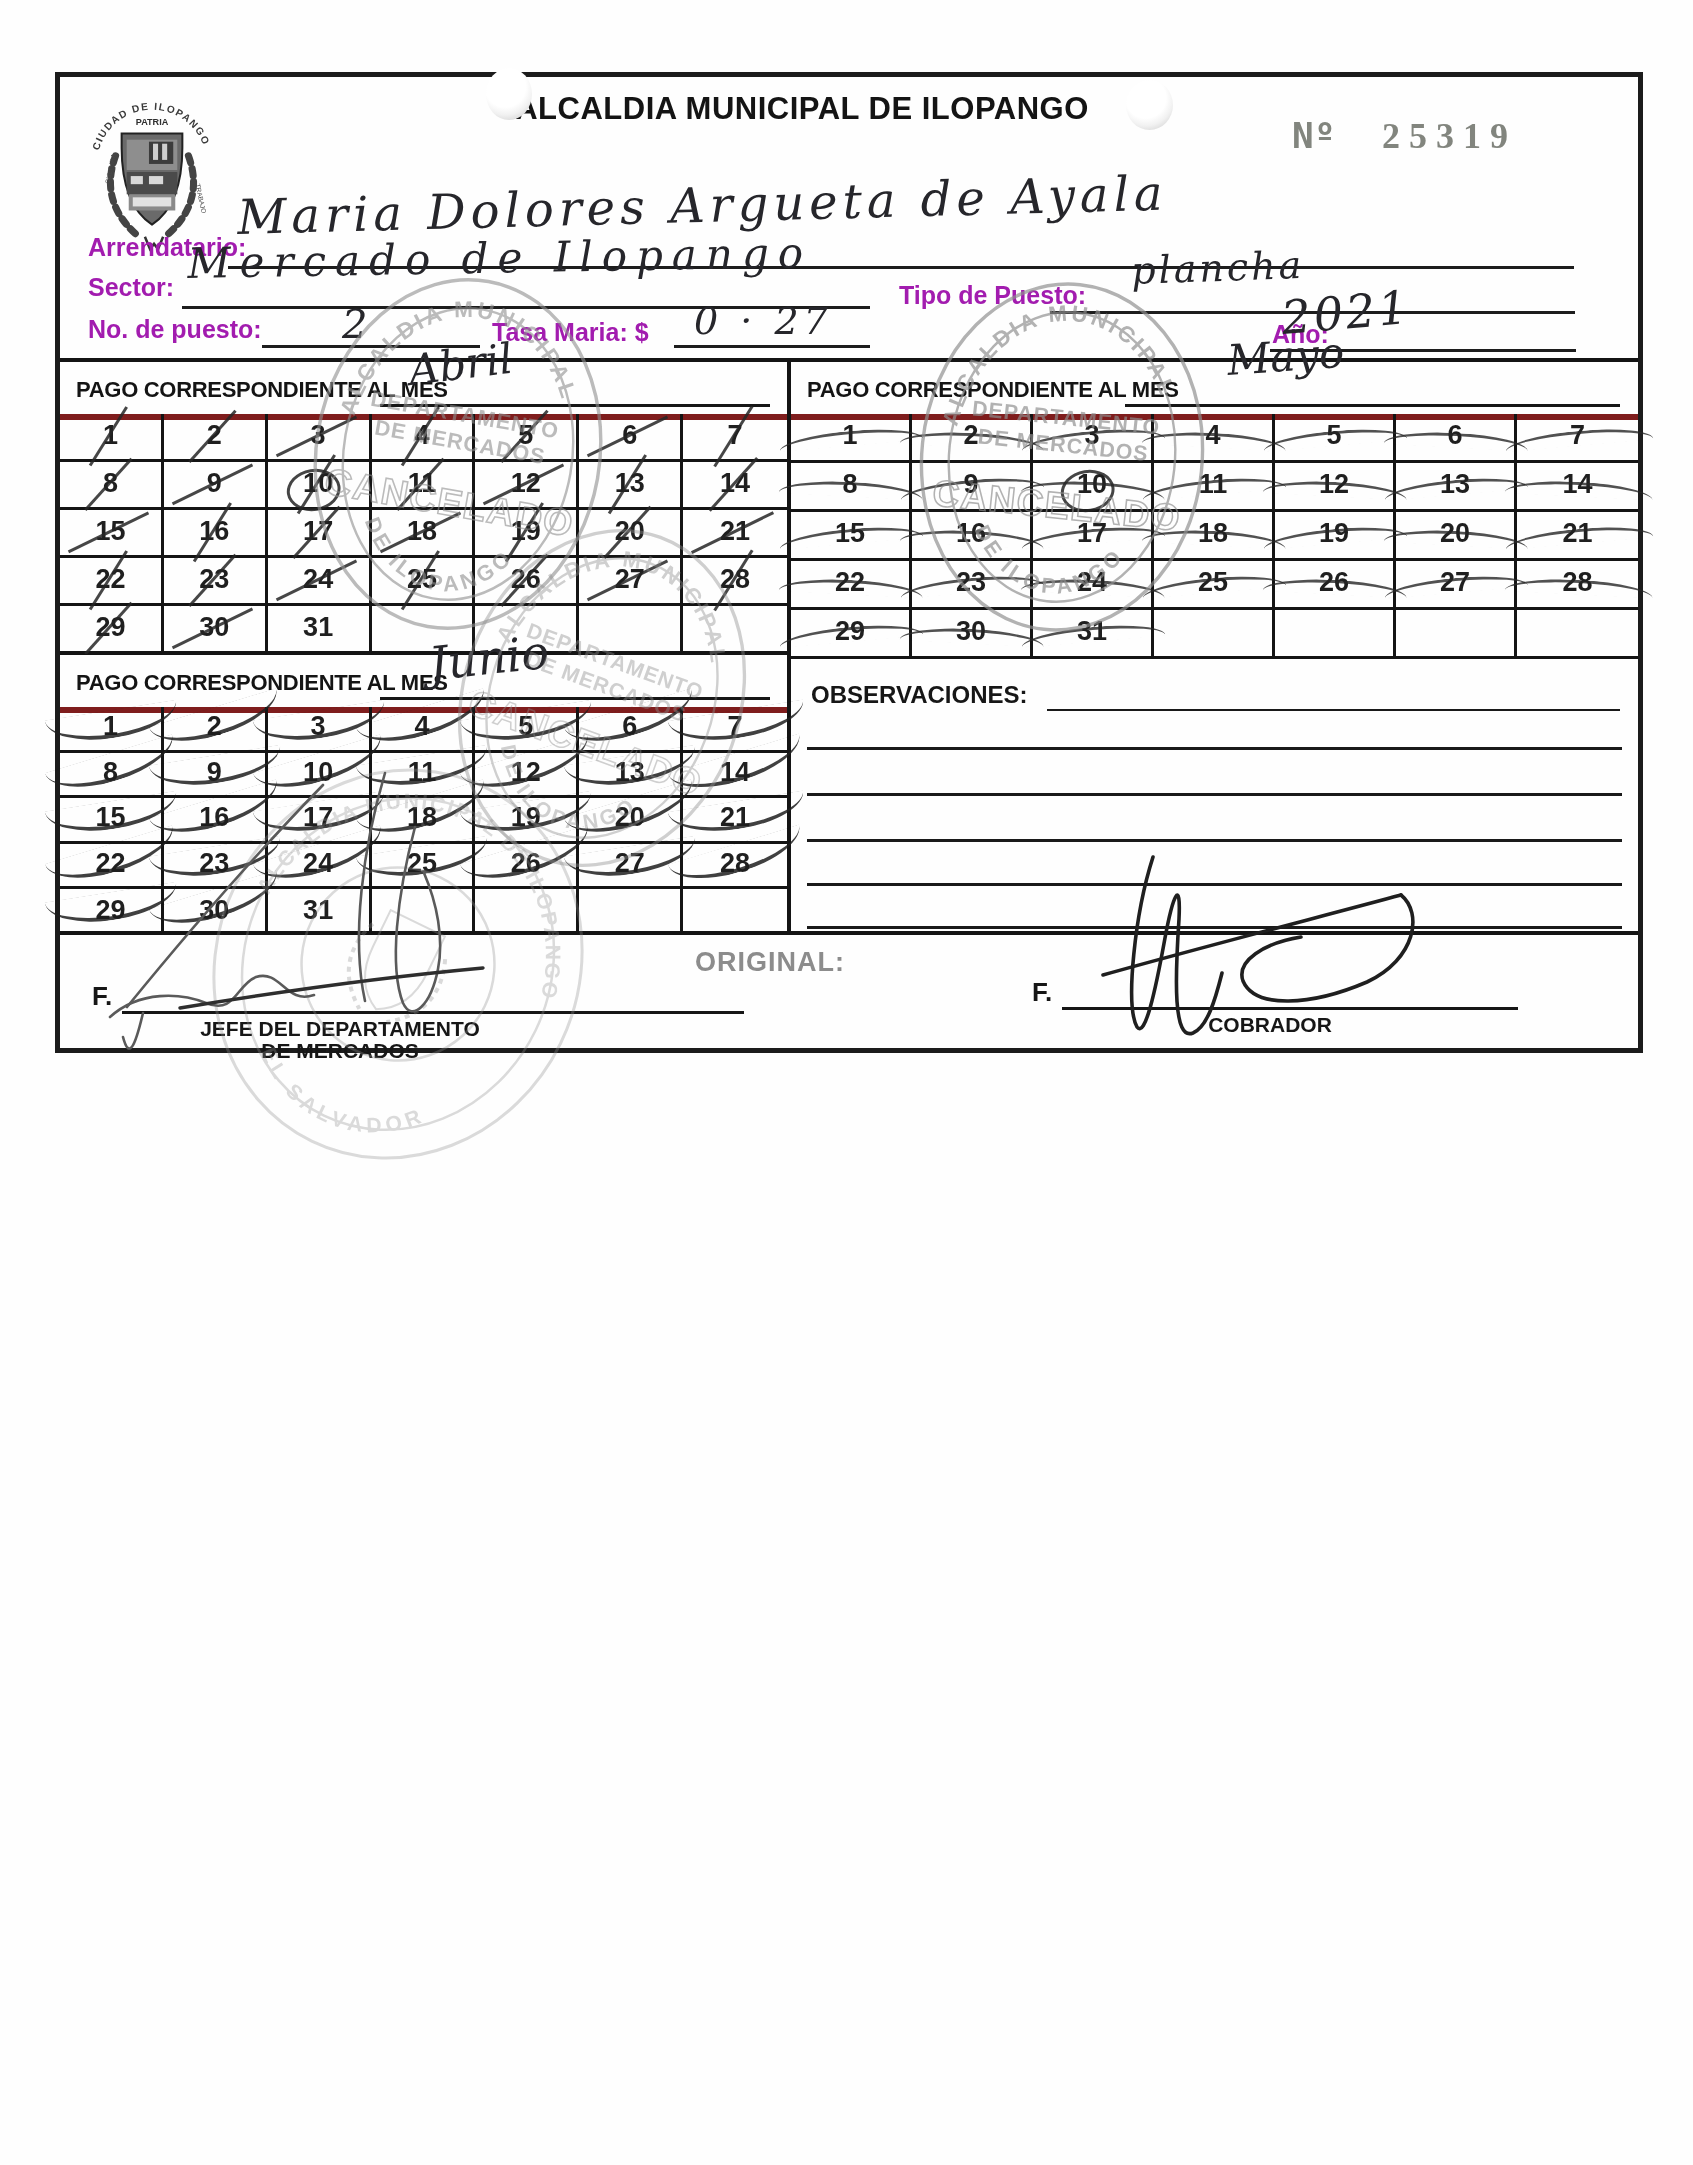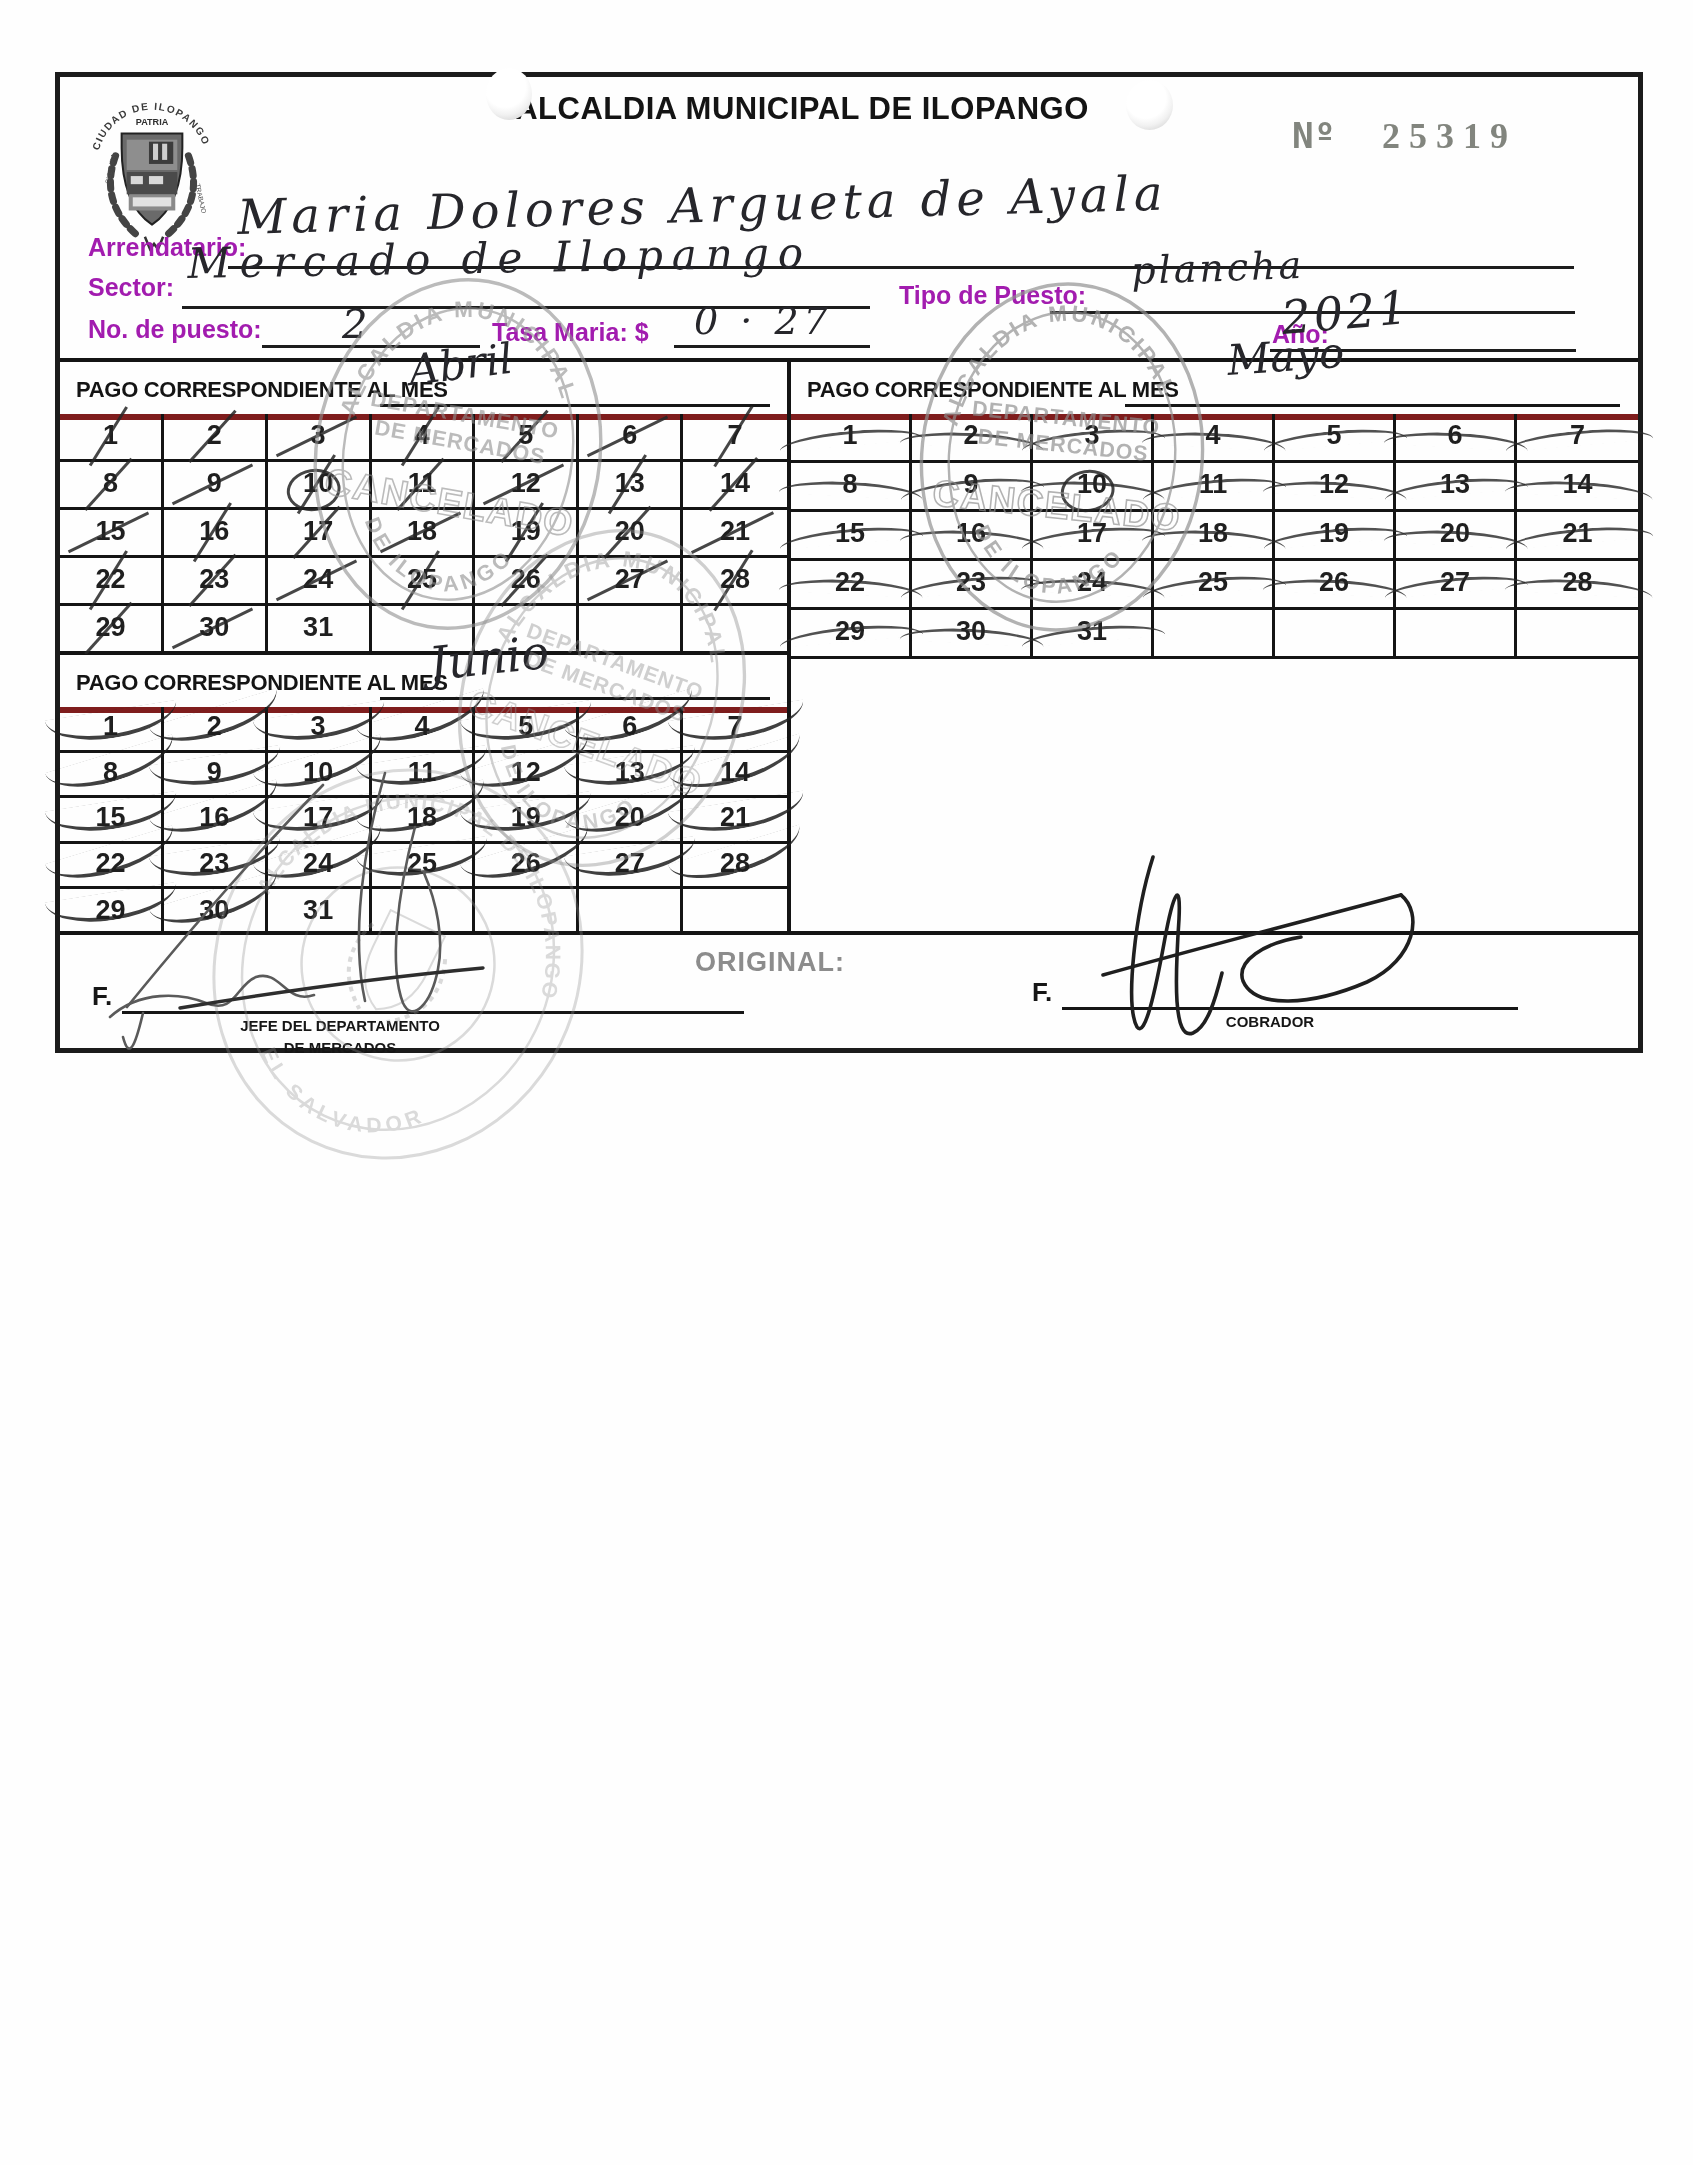--- a/index.html
+++ b/index.html
@@ -63,21 +63,21 @@
   .obs-labelline{position:absolute;left:256px;right:18px;top:50px;border-bottom:2.5px solid #1a1a1a;}
   .obs-line{position:absolute;left:16px;right:16px;border-bottom:3px solid #1a1a1a;}
   
   .footer{position:absolute;left:0;right:0;top:854px;bottom:0;border-top:4px solid #141414;}
   .original{position:absolute;left:578px;width:264px;top:12px;text-align:center;font-weight:bold;font-size:27px;letter-spacing:1px;color:#8c8c8c;}
   .f-label{position:absolute;font-size:26px;font-weight:bold;color:#161616;}
   .f-left{left:32px;top:46px;}
   .f-left-line{left:62px;top:76px;width:622px;border-bottom:3px solid #161616;}
   .f-right{left:972px;top:42px;}
   .f-right-line{left:1002px;top:72px;width:456px;border-bottom:3px solid #161616;}
-  .role{position:absolute;text-align:center;font-weight:bold;font-size:15px;color:#161616;}
+  .role{position:absolute;text-align:center;font-weight:bold;font-size:21px;color:#161616;}
   .jefe1{left:110px;width:340px;top:82px;}
   .jefe2{left:110px;width:340px;top:104px;}
   .cobrador{left:1092px;width:236px;top:78px;}
   
   .stamp{position:absolute;pointer-events:none;}
   #stamp-a{left:310px;top:272px;width:296px;height:364px;transform:rotate(10deg);opacity:.6;}
   #stamp-b{left:916px;top:276px;width:292px;height:362px;transform:rotate(6deg);opacity:.68;}
   #stamp-c{left:458px;top:520px;width:288px;height:356px;transform:rotate(20deg);opacity:.42;}
   #seal-d{left:205px;top:758px;width:386px;height:412px;transform:rotate(26deg);opacity:.32;}
   .hole{position:absolute;border-radius:50%;z-index:6;
@@ -554,20 +554,29 @@
             <div class="cell">
               <span class="num">31</span>
               <i class="strike"></i>
             </div>
             <div class="cell"></div>
             <div class="cell"></div>
             <div class="cell"></div>
             <div class="cell"></div>
           </div>
         </section>
+      <div class="obs">
+        <div class="obs-label">OBSERVACIONES:</div>
+        <div class="obs-labelline"></div>
+        <div class="obs-line" style="top:88px;"></div>
+        <div class="obs-line" style="top:134px;"></div>
+        <div class="obs-line" style="top:180px;"></div>
+        <div class="obs-line" style="top:224px;"></div>
+        <div class="obs-line" style="top:267px;"></div>
+      </div>
     </div>
 
     <div class="footer">
       <div class="original">ORIGINAL:</div>
       <div class="f-label f-left">F.</div>
       <div class="wline f-left-line"></div>
       <div class="role jefe1">JEFE DEL DEPARTAMENTO</div>
       <div class="role jefe2">DE MERCADOS</div>
       <div class="f-label f-right">F.</div>
       <div class="wline f-right-line"></div>

